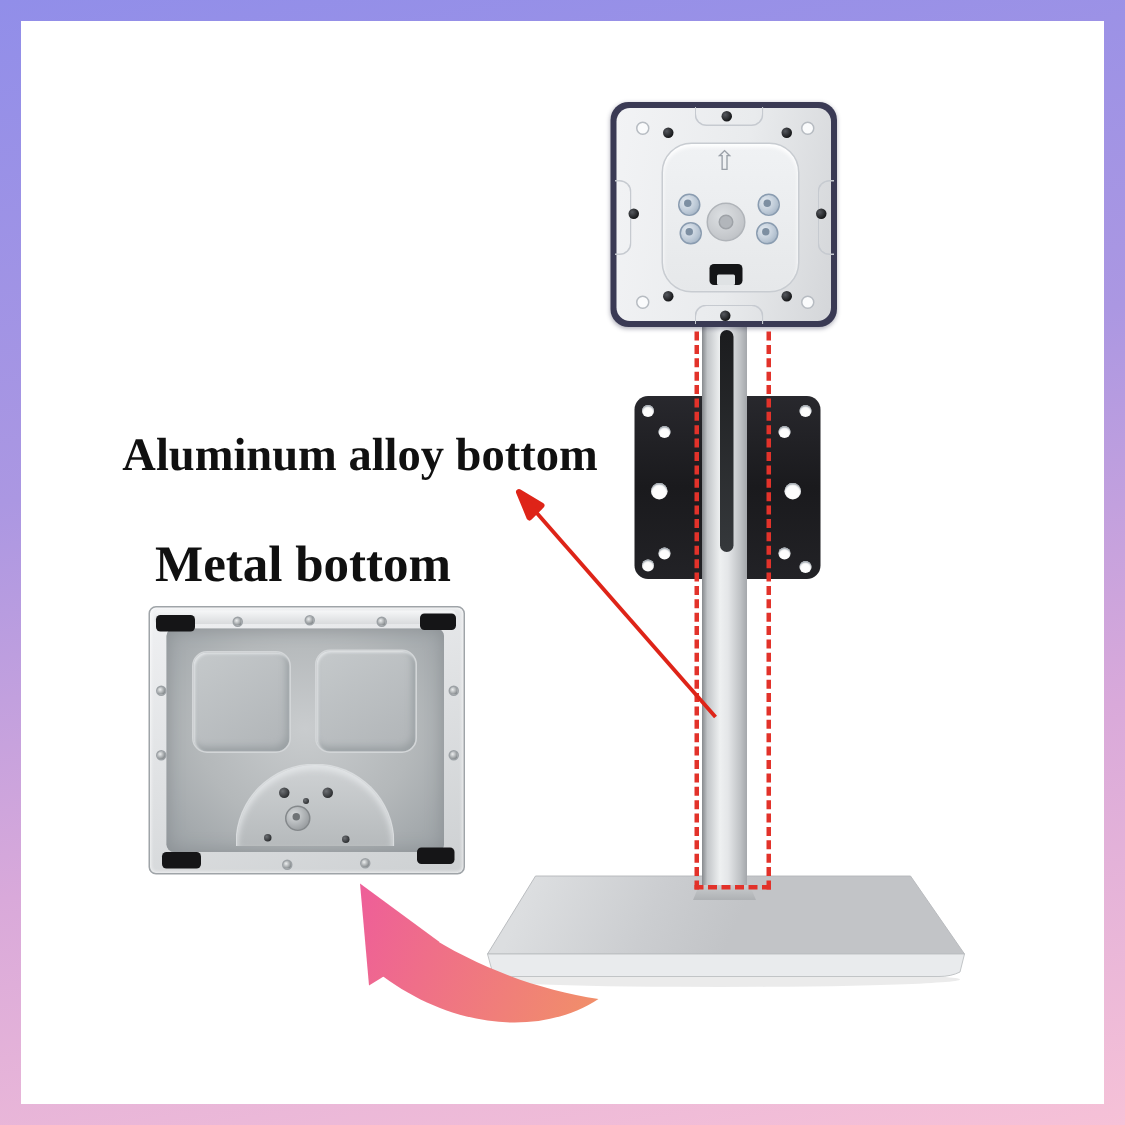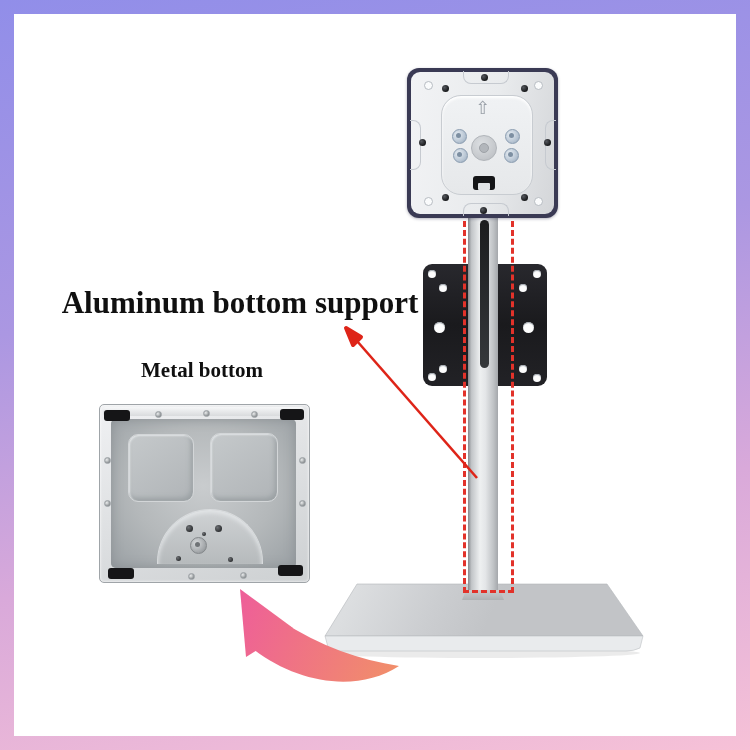--- a/index.html
+++ b/index.html
@@ -75,21 +75,21 @@
     background:radial-gradient(circle at 35% 35%,#d7dadc,#9b9fa2 75%);border:1px solid #84888b;}
   #pivot span{position:absolute;left:4px;top:4px;width:5px;height:5px;border-radius:50%;background:#6f7376;}
   .pad{position:absolute;width:26px;height:11px;border-radius:3px;background:#151517;}
   .scrE{position:absolute;width:5px;height:5px;border-radius:50%;
     background:radial-gradient(circle at 35% 35%,#eceeef,#7f8487 80%);border:1px solid #9ca1a5;}
 
   
   .label{font-family:"Liberation Serif","DejaVu Serif",serif;font-weight:700;color:#101010;
     text-align:center;z-index:8;white-space:nowrap;}
   #supportLabel{left:40px;top:285px;width:400px;font-size:31px;}
-  #bottomLabel{left:82px;top:358px;width:240px;font-size:21px;}
+  #bottomLabel{left:82px;top:358px;width:240px;font-size:34px;}
 </style>
 </head>
 <body>
 
 <div id="stage">
   <div id="canvas"></div>
 
   <svg class="layer" style="z-index:1" viewBox="0 0 750 750">
     <defs>
       <linearGradient id="baseGrad" x1="357" y1="584" x2="480" y2="640" gradientUnits="userSpaceOnUse">
@@ -189,21 +189,21 @@
     <div class="scrE" style="left:103px;top:5px;"></div>
     <div class="scrE" style="left:151px;top:6px;"></div>
     <div class="scrE" style="left:4px;top:52px;"></div>
     <div class="scrE" style="left:4px;top:95px;"></div>
     <div class="scrE" style="left:199px;top:52px;"></div>
     <div class="scrE" style="left:199px;top:95px;"></div>
     <div class="scrE" style="left:88px;top:168px;"></div>
     <div class="scrE" style="left:140px;top:167px;"></div>
   </div>
 
-  <div class="abs label" id="supportLabel">Aluminum bottom support</div>
+  <div class="abs label" id="supportLabel">Aluminum alloy bottom</div>
   <div class="abs label" id="bottomLabel">Metal bottom</div>
 
   <svg class="layer" style="z-index:9" viewBox="0 0 750 750">
     <defs>
       <linearGradient id="pinkGrad" x1="240" y1="600" x2="400" y2="670" gradientUnits="userSpaceOnUse">
         <stop offset="0" stop-color="#ee5f98"></stop>
           <stop offset="1" stop-color="#f18f69"></stop>
       </linearGradient>
     </defs>
     <g>

